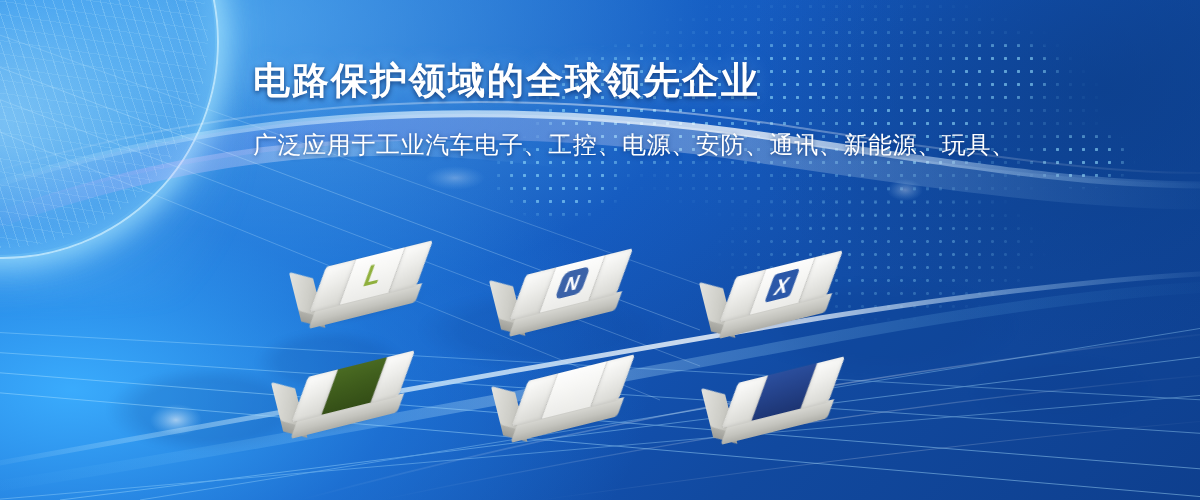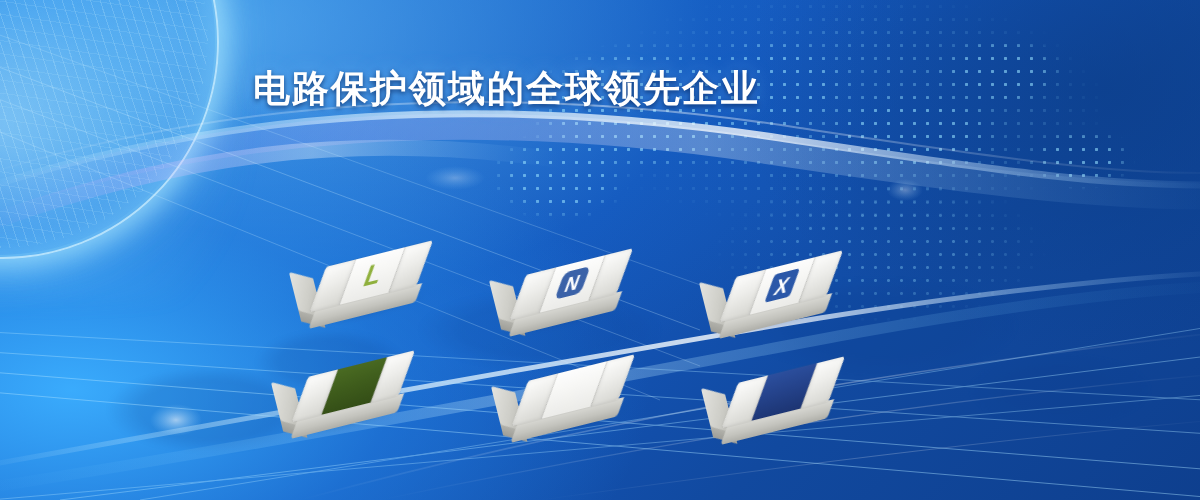--- a/index.html
+++ b/index.html
@@ -80,21 +80,21 @@
       radial-gradient(ellipse 150px 50px at 540px 60px, rgba(10,60,140,.75) 0 52%, transparent 82%),
       radial-gradient(ellipse 170px 60px at 880px 56px, rgba(10,60,140,.8) 0 52%, transparent 82%),
       radial-gradient(ellipse 110px 44px at 1060px 120px, rgba(10,60,140,.7) 0 52%, transparent 84%);
     filter:blur(2px);
   }
 
   
   .streaks{position:absolute;inset:0;pointer-events:none;}
 
   
-  .copy{position:absolute;left:253px;top:68px;width:800px;}
+  .copy{position:absolute;left:253px;top:60px;width:800px;}
   .headline{
     font-size:37px;font-weight:bold;color:#ffffff;letter-spacing:2px;line-height:1.15;
     text-shadow:0 2px 5px rgba(4,34,90,.75), 0 0 20px rgba(130,200,255,.45);
     white-space:nowrap;
   }
   .sub{
     margin-top:20px;font-size:24px;color:#ffffff;line-height:1.85;letter-spacing:.6px;
     text-shadow:0 1px 4px rgba(5,40,100,.70);
   }
   .sub div{white-space:nowrap;}
@@ -240,20 +240,21 @@
     </g>
 
     <ellipse cx="176" cy="420" rx="26" ry="16" fill="url(#spark)" opacity=".60"></ellipse>
     <ellipse cx="905" cy="190" rx="18" ry="11" fill="url(#spark)" opacity=".35"></ellipse>
     <ellipse cx="455" cy="178" rx="30" ry="12" fill="url(#spark)" opacity=".30"></ellipse>
   </svg>
 
   <div class="copy">
     <div class="headline">电路保护领域的全球领先企业</div>
     <div class="sub">
+      <div>广泛应用于工业汽车电子、工控、电源、安防、通讯、新能源、玩具、</div>
     </div>
   </div>
 
   <div class="parts">
 
     <div class="part" style="left:318px;top:256px;">
       <div class="shadow"></div>
       <div class="box">
         <div class="endcap-l2"></div>
         <div class="endcap-l"></div>

